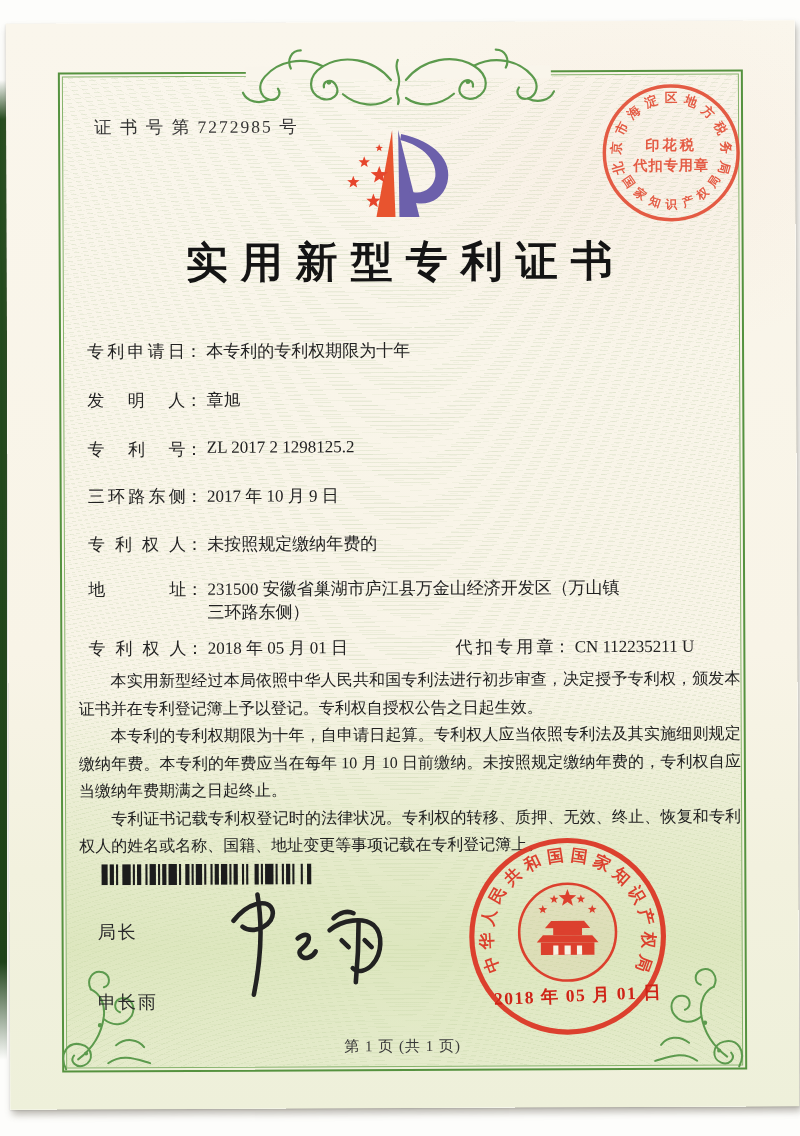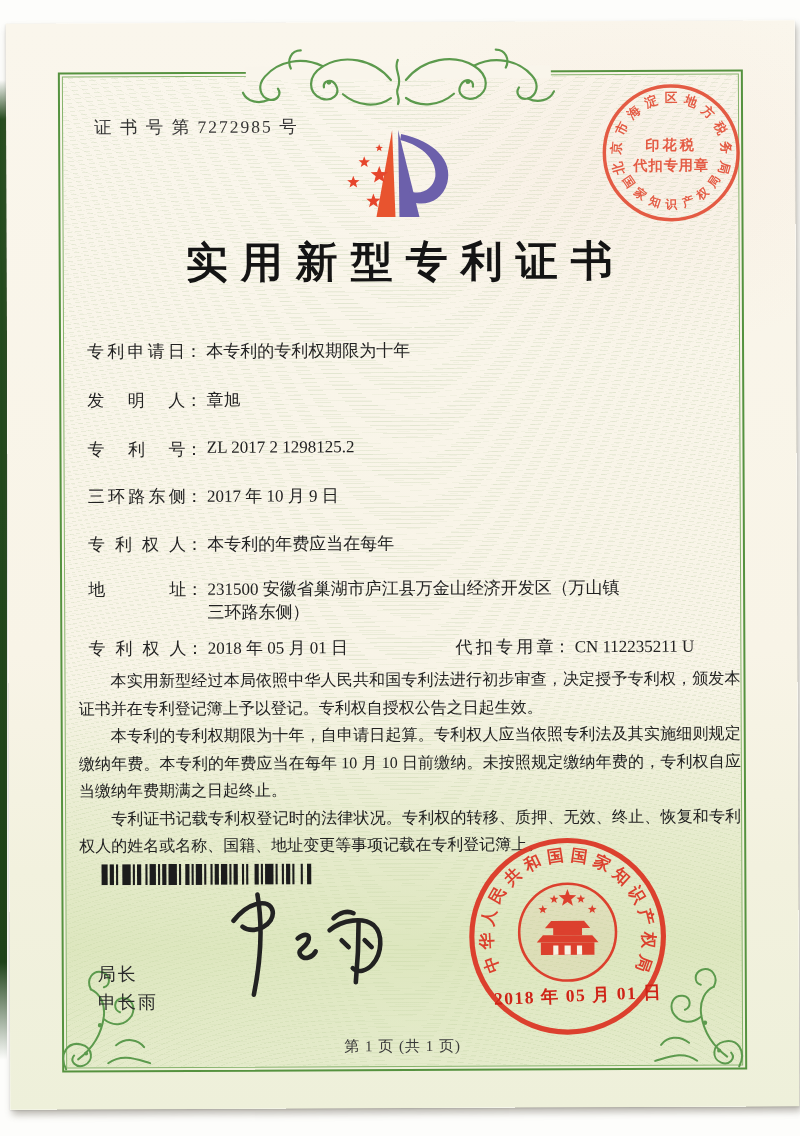--- a/index.html
+++ b/index.html
@@ -169,21 +169,21 @@
   <div class="frow" style="top:415px">
     <span class="flabel">专利号</span><span>：</span>
     <span class="fval">ZL 2017 2 1298125.2</span>
   </div>
   <div class="frow" style="top:462px">
     <span class="flabel">三环路东侧</span><span>：</span>
     <span class="fval">2017 年 10 月 9 日</span>
   </div>
   <div class="frow" style="top:510px">
     <span class="flabel">专利权人</span><span>：</span>
-    <span class="fval">本专利的年费应当在每年</span>
+    <span class="fval">未按照规定缴纳年费的</span>
   </div>
   <div class="frow" style="top:555px">
     <span class="flabel">地址</span><span>：</span>
     <span class="fval">231500 安徽省巢湖市庐江县万金山经济开发区（万山镇
 三环路东侧）</span>
   </div>
   <div class="frow" style="top:614px">
     <span class="flabel">专利权人</span><span>：</span>
     <span class="fval">2018 年 05 月 01 日</span>
   </div>
@@ -226,21 +226,21 @@
       <rect x="76" y="0" width="1" height="21" fill="#1c1c1c"></rect>
       <rect x="78" y="0" width="4" height="21" fill="#1c1c1c"></rect>
       <rect x="83" y="0" width="1" height="21" fill="#1c1c1c"></rect>
       <rect x="86" y="0" width="1" height="21" fill="#1c1c1c"></rect>
       <rect x="88" y="0" width="2" height="21" fill="#1c1c1c"></rect>
       <rect x="91" y="0" width="1" height="21" fill="#1c1c1c"></rect>
       <rect x="95" y="0" width="1" height="21" fill="#1c1c1c"></rect>
       <rect x="98" y="0" width="2" height="21" fill="#1c1c1c"></rect>
     </svg>
 
-  <div class="txt signer" style="top:939px">局长</div>
+  <div class="txt signer" style="top:897px">局长</div>
   <div class="txt signer" style="top:967px">申长雨</div>
 
   <svg class="sig" viewBox="0 0 200 114">
     <g stroke="#222" stroke-width="4.6" fill="none" stroke-linecap="round" stroke-linejoin="round">
       <path d="M22,32 C38,12 58,10 61,22 C64,36 42,47 31,38"></path>
       <path d="M46,6 C51,36 49,72 42,106"></path>
       <path d="M86,50 C94,44 100,46 96,54 C92,61 85,61 89,67 C93,72 101,69 104,63"></path>
       <path d="M122,30 C128,24 136,22 142,25"></path>
       <path d="M118,42 C131,31 152,29 162,37 C172,46 170,66 161,76 C155,83 146,85 141,80"></path>
       <path d="M147,34 C147,54 146,74 144,94"></path>

